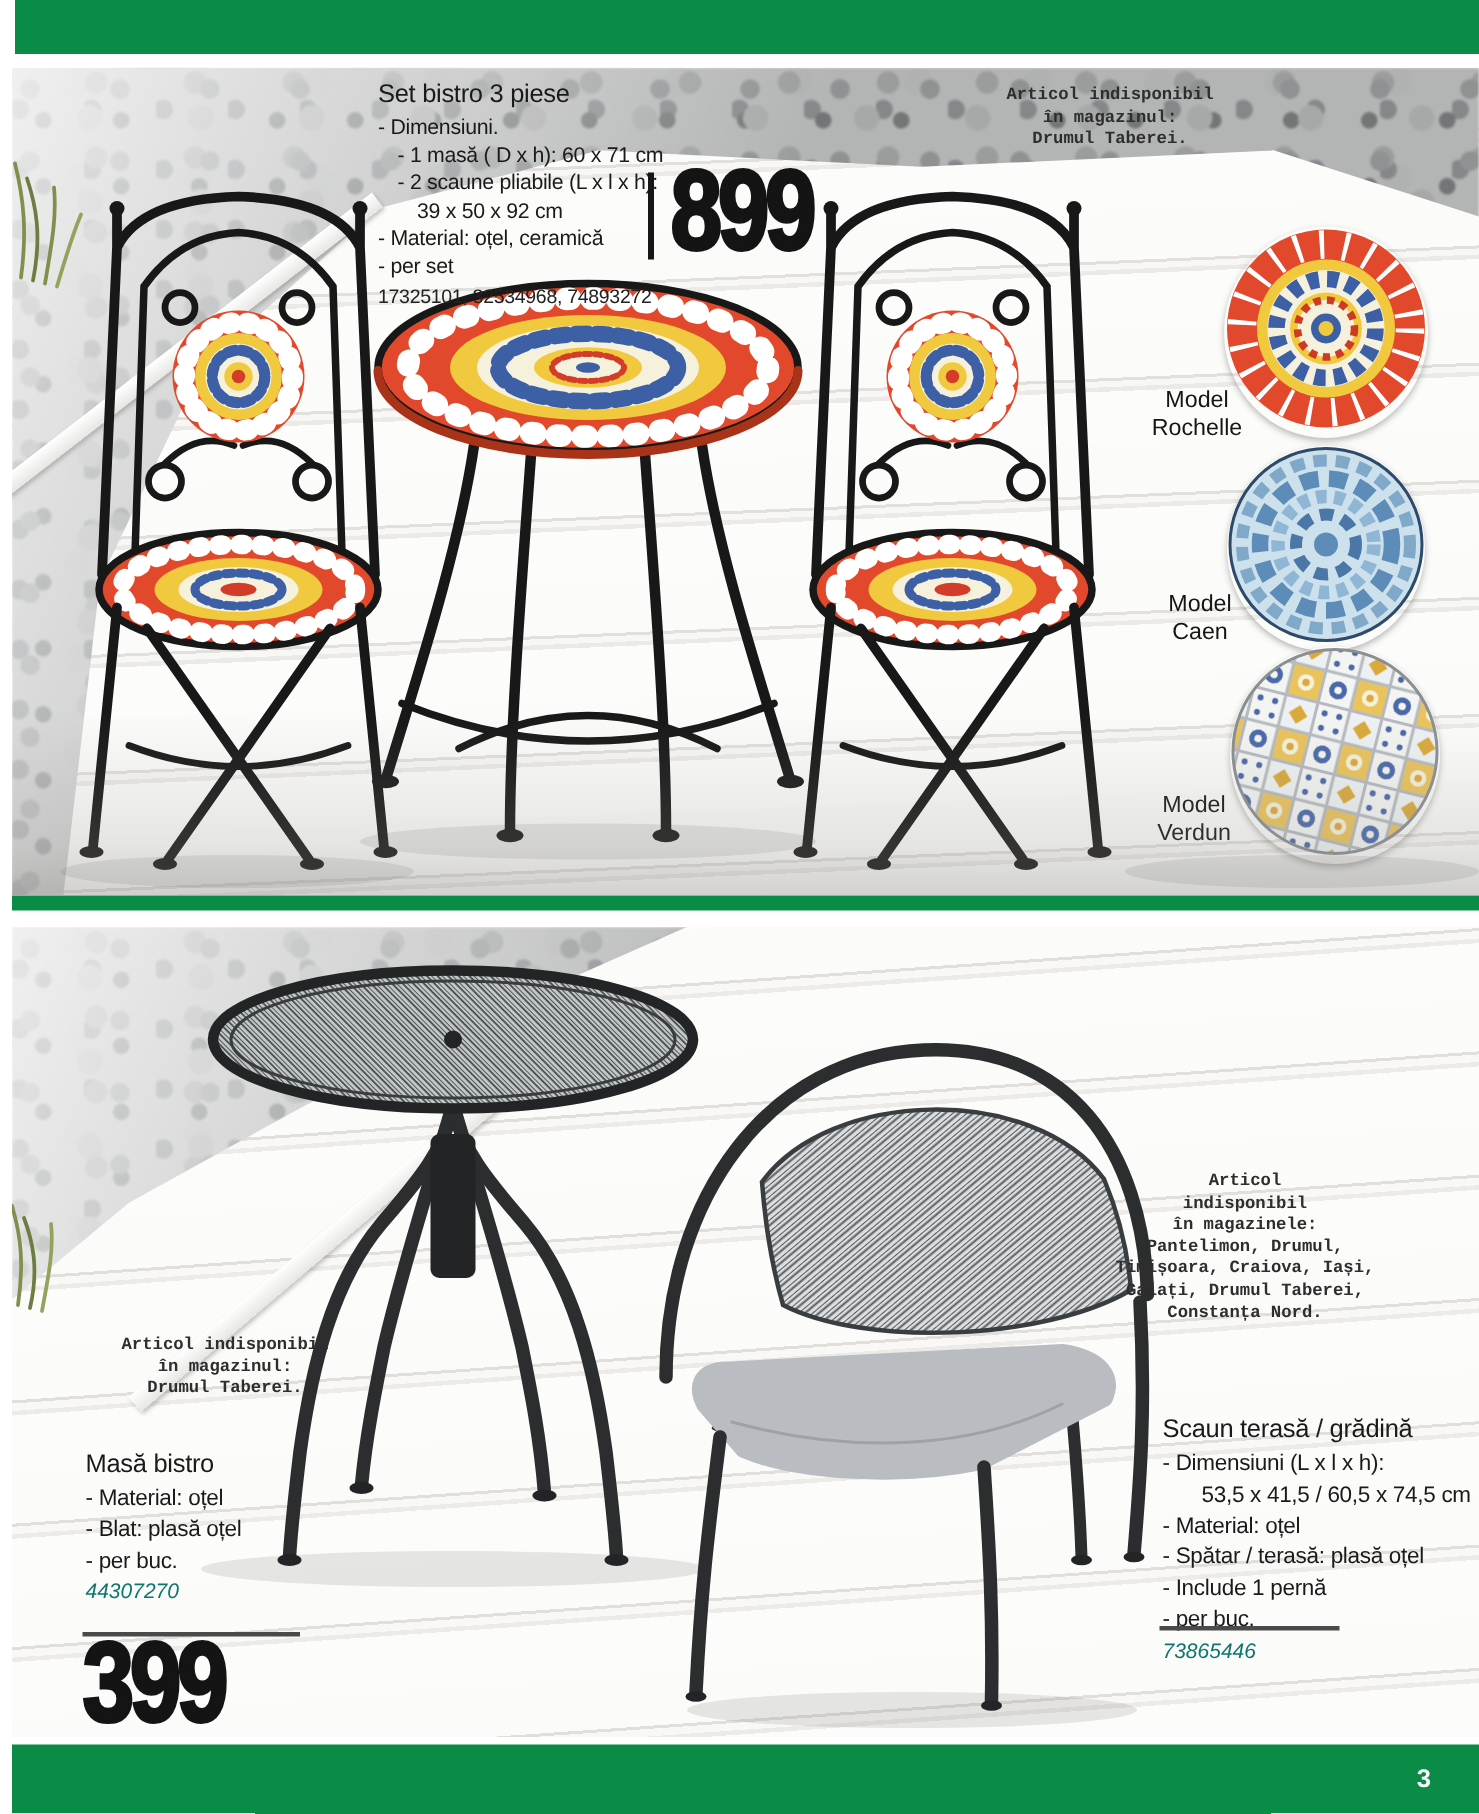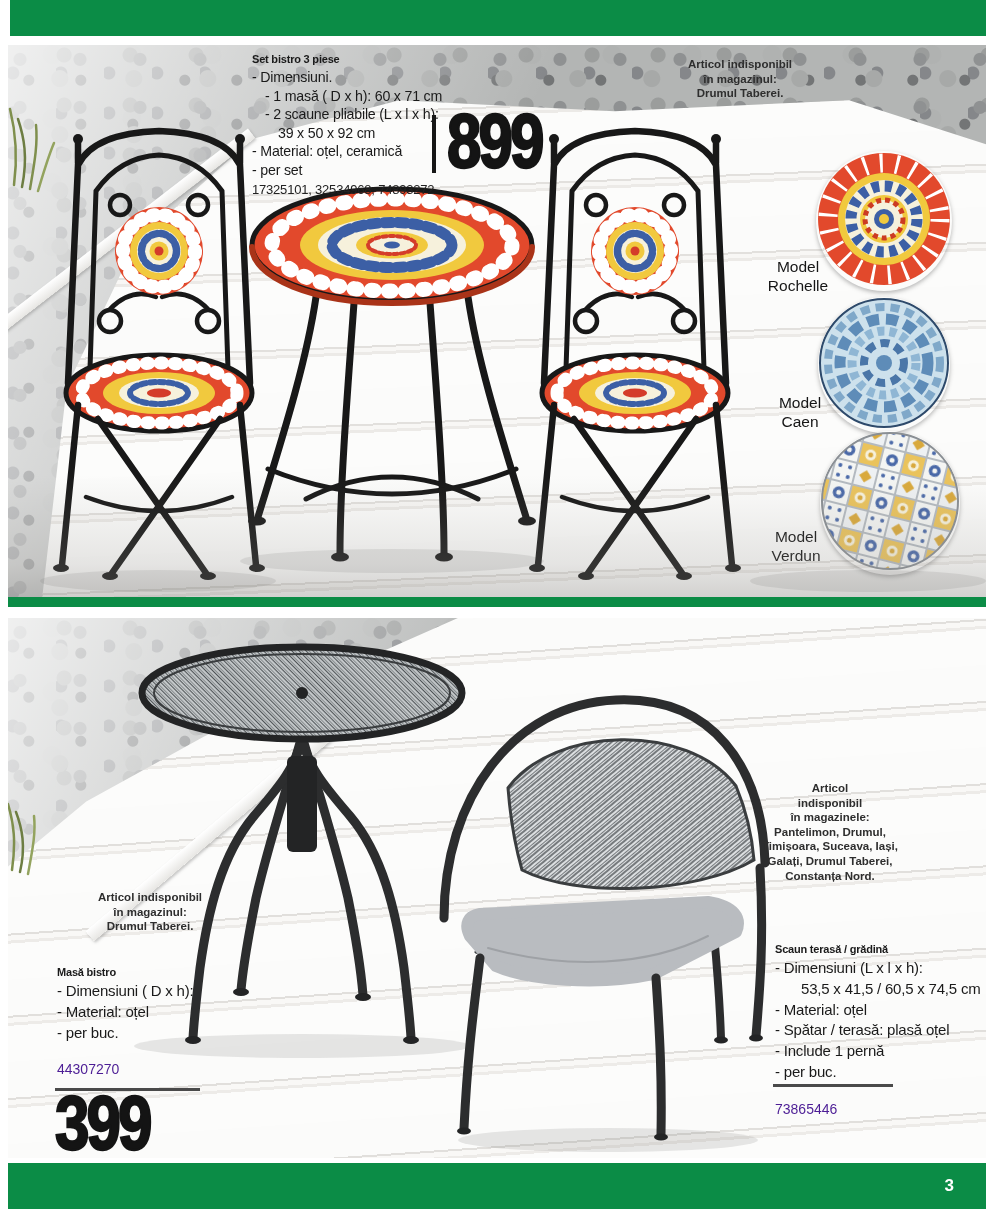--- a/index.html
+++ b/index.html
@@ -35,47 +35,47 @@
     background-size:100% 100%,60px 48px,74px 56px,52px 44px,66px 50px,48px 40px,80px 64px;}
   .slate-top{clip-path:polygon(0 0,100% 0,100% 18%,86% 10%,62% 12%,40% 10%,25% 17%,13% 36%,6% 62%,3.5% 100%,0 100%);}
   .slate-bottom{clip-path:polygon(0 0,46% 0,36% 8%,20% 22%,8% 34%,0 46%);}
   .edge{position:absolute;background:linear-gradient(#ffffff,#e7e6e3);box-shadow:0 2px 3px rgba(90,90,88,.35);}
   .edge-top{left:-43px;top:180px;width:320px;height:12px;transform:rotate(-37.7deg);}
   .edge-bottom{left:32px;top:176px;width:420px;height:13px;transform:rotate(-40.3deg);}
 
   .scene{position:absolute;left:0;top:0;}
 
   .info-top{position:absolute;left:244px;top:8px;width:236px;}
-  .p-title{font-size:11px;font-weight:bold;letter-spacing:-.2px;margin-bottom:3px;}
+  .p-title{font-size:17px;font-weight:normal;letter-spacing:-.2px;margin-bottom:3px;}
   .dline{font-size:14.2px;line-height:18.6px;letter-spacing:-.2px;}
   .ind1{padding-left:13px;}
   .ind2{padding-left:26px;}
   .sku{font-size:13px;letter-spacing:-.2px;margin-top:2px;color:#222;}
 
   .price-group{position:absolute;display:flex;}
   .price-899{left:424px;top:70px;}
   .vbar{width:4px;height:58px;background:#161616;margin-right:11px;}
   .price-num{font-weight:bold;font-size:62px;line-height:54px;color:#141414;
     letter-spacing:-3px;-webkit-text-stroke:2px #141414;transform:scaleY(1.22);transform-origin:left center;}
   .hrule{position:absolute;height:3px;background:#4a4a4a;}
 
   .note{position:absolute;font-size:11.5px;line-height:14.6px;font-weight:bold;color:#2e2e2e;text-align:center;}
-  .note span{display:block;}
+  .note span{display:block;font-family:Liberation Mono, monospace;}
   .note-top{left:647px;top:12px;width:170px;}
   .note-bl{left:52px;top:272px;width:180px;}
   .note-br{left:722px;top:163px;width:200px;}
 
   .swatch{position:absolute;border-radius:50%;overflow:hidden;box-shadow:0 2px 4px rgba(60,60,60,.35);}
   .sw-label{position:absolute;width:100px;text-align:center;font-size:15.5px;line-height:19px;color:#161616;}
   .sw-label span{display:block;}
 
   .info-masa{position:absolute;left:49px;top:348px;width:230px;}
   .info-scaun{position:absolute;left:767px;top:325px;width:210px;}
   .dline2{font-size:15px;line-height:20.8px;letter-spacing:-.2px;}
-  .sku2{font-size:14px;margin-top:18px;color:#4c1d95;}
+  .sku2{font-size:14px;margin-top:1px;color:#0f766e;font-style:italic;}
   .price-399{left:47px;top:478px;}
   .price-279{left:765px;top:474px;}
 </style>
 </head>
 <body>
 
 <div class="page">
 
   <div class="bar top-bar"></div>
 
@@ -323,36 +323,36 @@
     </svg>
 
     <div class="note note-bl">
       <span>Articol indisponibil</span>
       <span>în magazinul:</span>
       <span>Drumul Taberei.</span>
     </div>
 
     <div class="info-masa">
       <div class="p-title">Masă bistro</div>
-      <div class="dline2">- Dimensiuni ( D x h):</div>
       <div class="dline2">- Material: oțel</div>
+      <div class="dline2">- Blat: plasă oțel</div>
       <div class="dline2">- per buc.</div>
       <div class="sku2">44307270</div>
     </div>
     <div class="hrule" style="left:47px;top:470px;width:145px;"></div>
     <div class="price-group price-399">
       <div class="price-num">399</div>
     </div>
 
     <div class="note note-br">
       <span>Articol</span>
       <span>indisponibil</span>
       <span>în magazinele:</span>
       <span>Pantelimon, Drumul,</span>
-      <span>Timișoara, Suceava, Iași,</span>
+      <span>Timișoara, Craiova, Iași,</span>
       <span>Galați, Drumul Taberei,</span>
       <span>Constanța Nord.</span>
     </div>
 
     <div class="info-scaun">
       <div class="p-title">Scaun terasă / grădină</div>
       <div class="dline2">- Dimensiuni (L x l x h):</div>
       <div class="dline2 ind2">53,5 x 41,5 / 60,5 x 74,5 cm</div>
       <div class="dline2">- Material: oțel</div>
       <div class="dline2">- Spătar / terasă: plasă oțel</div>

